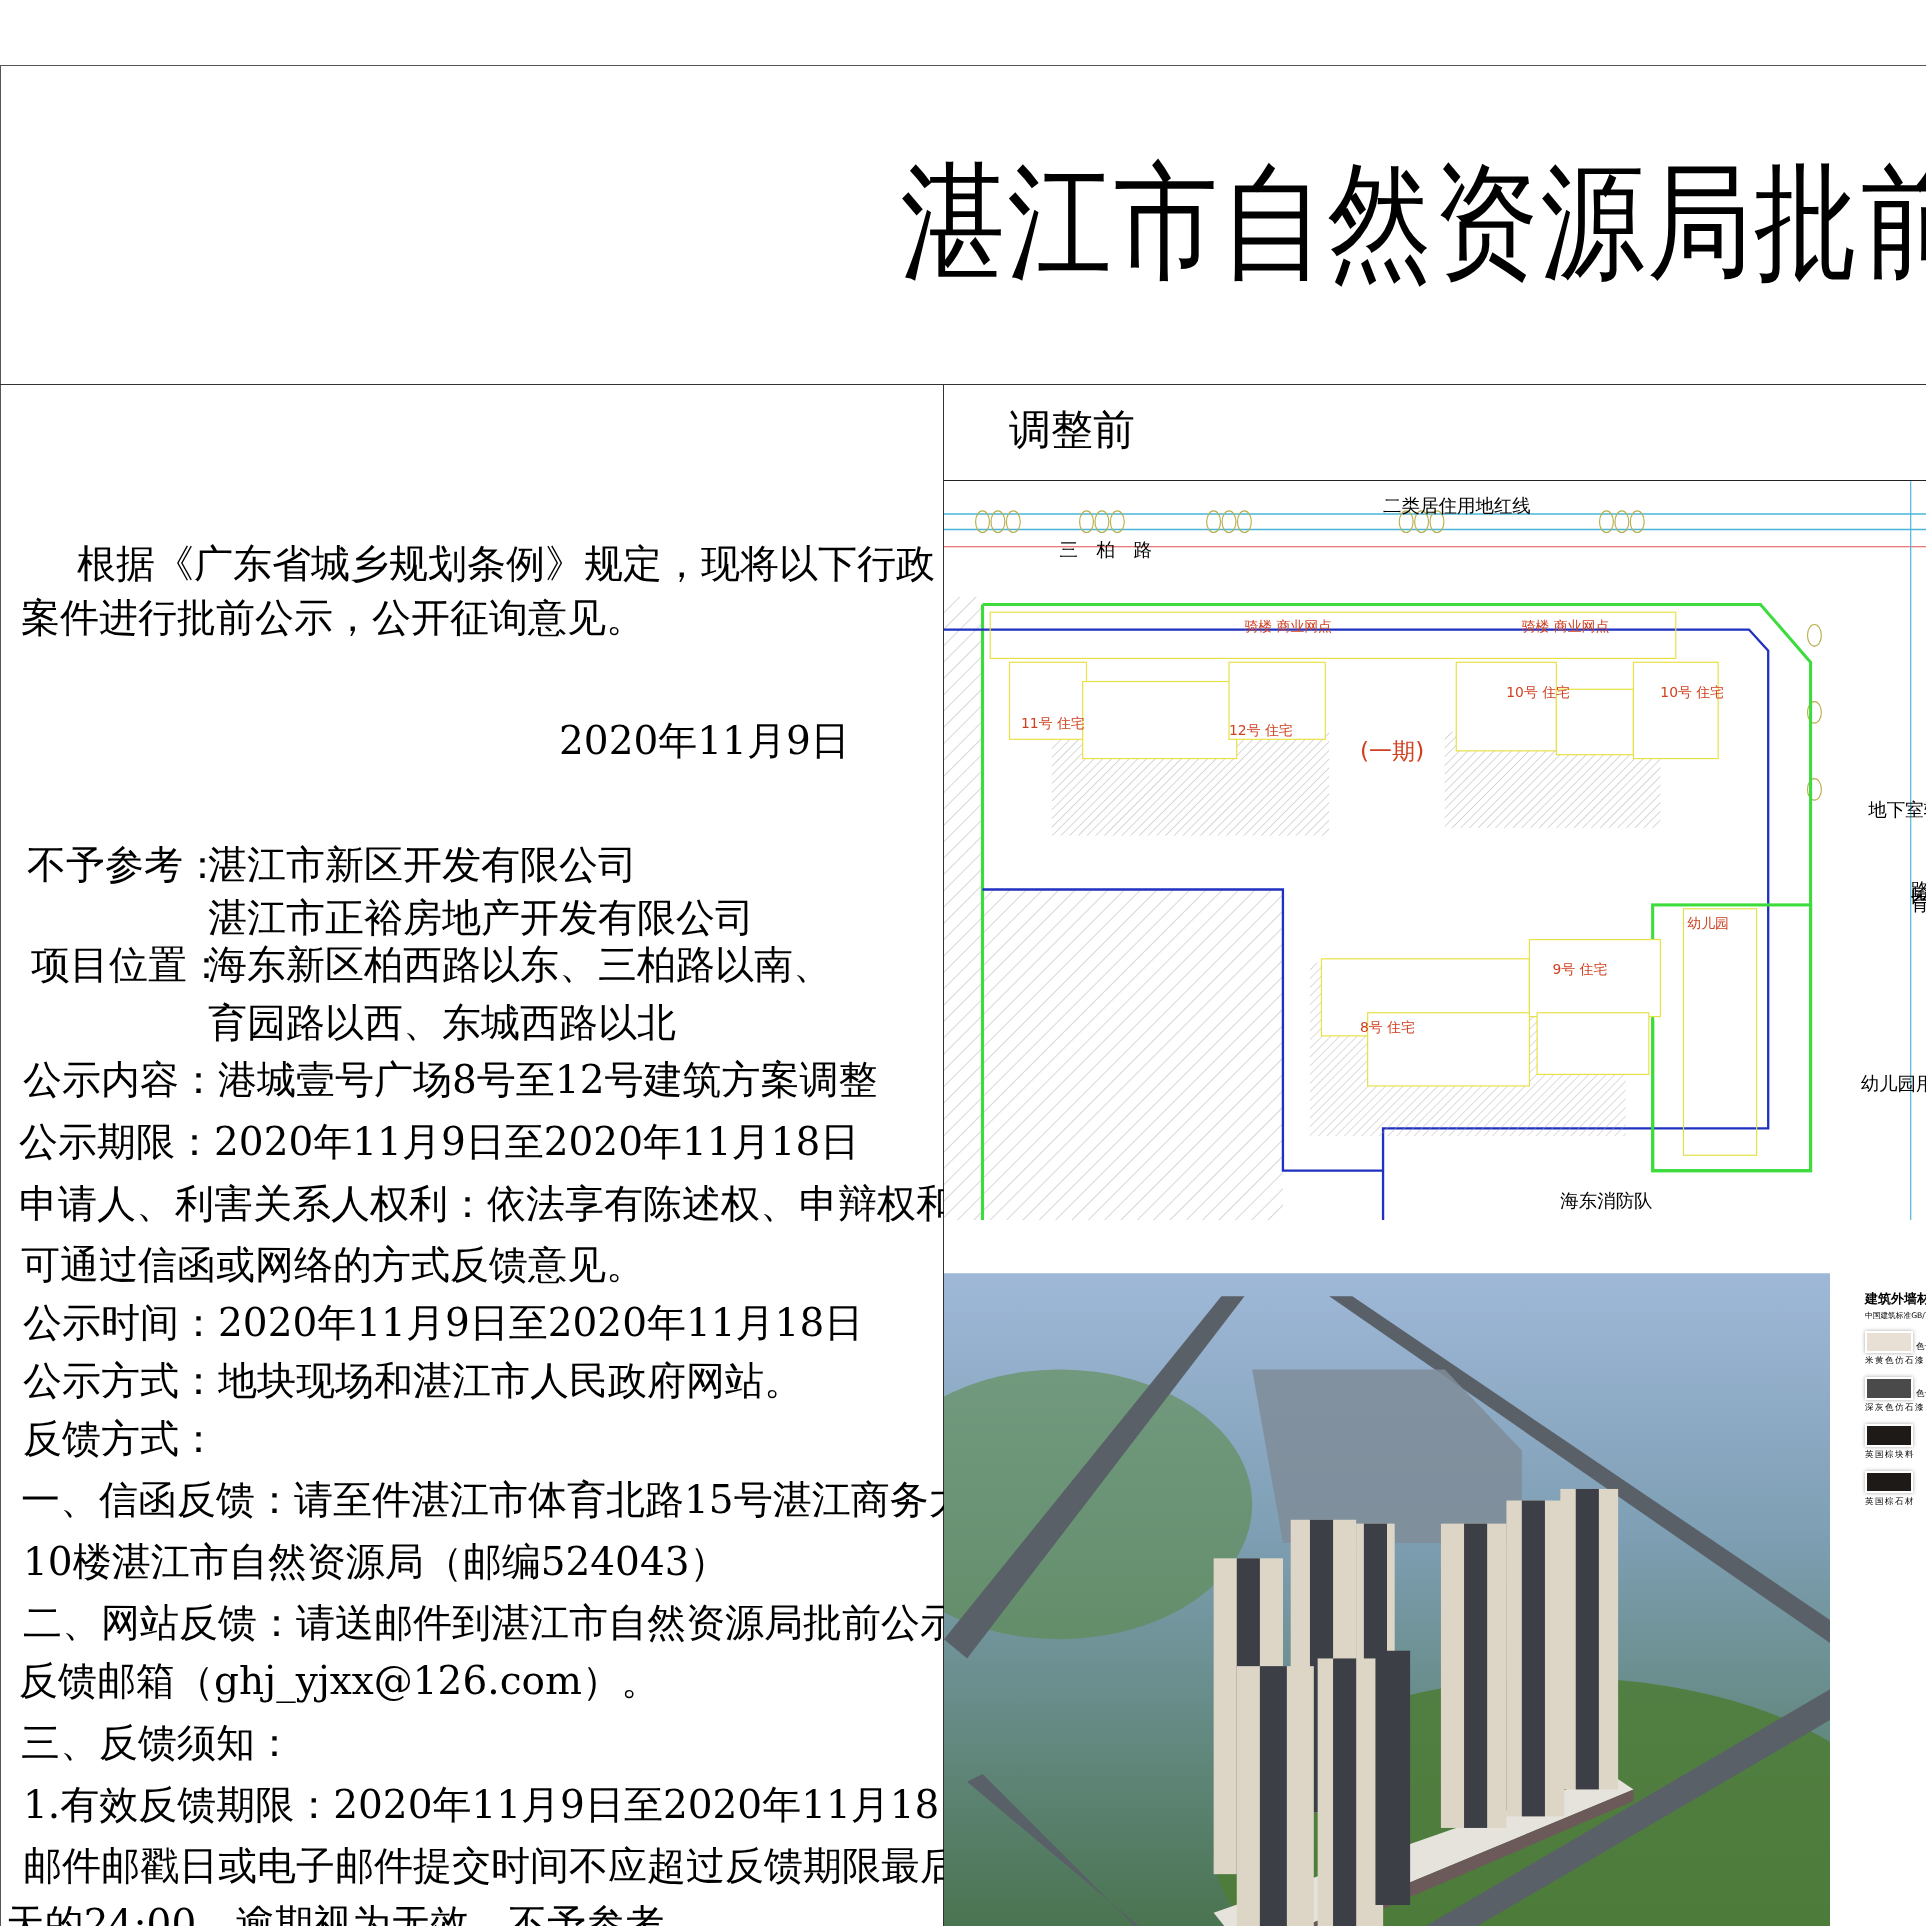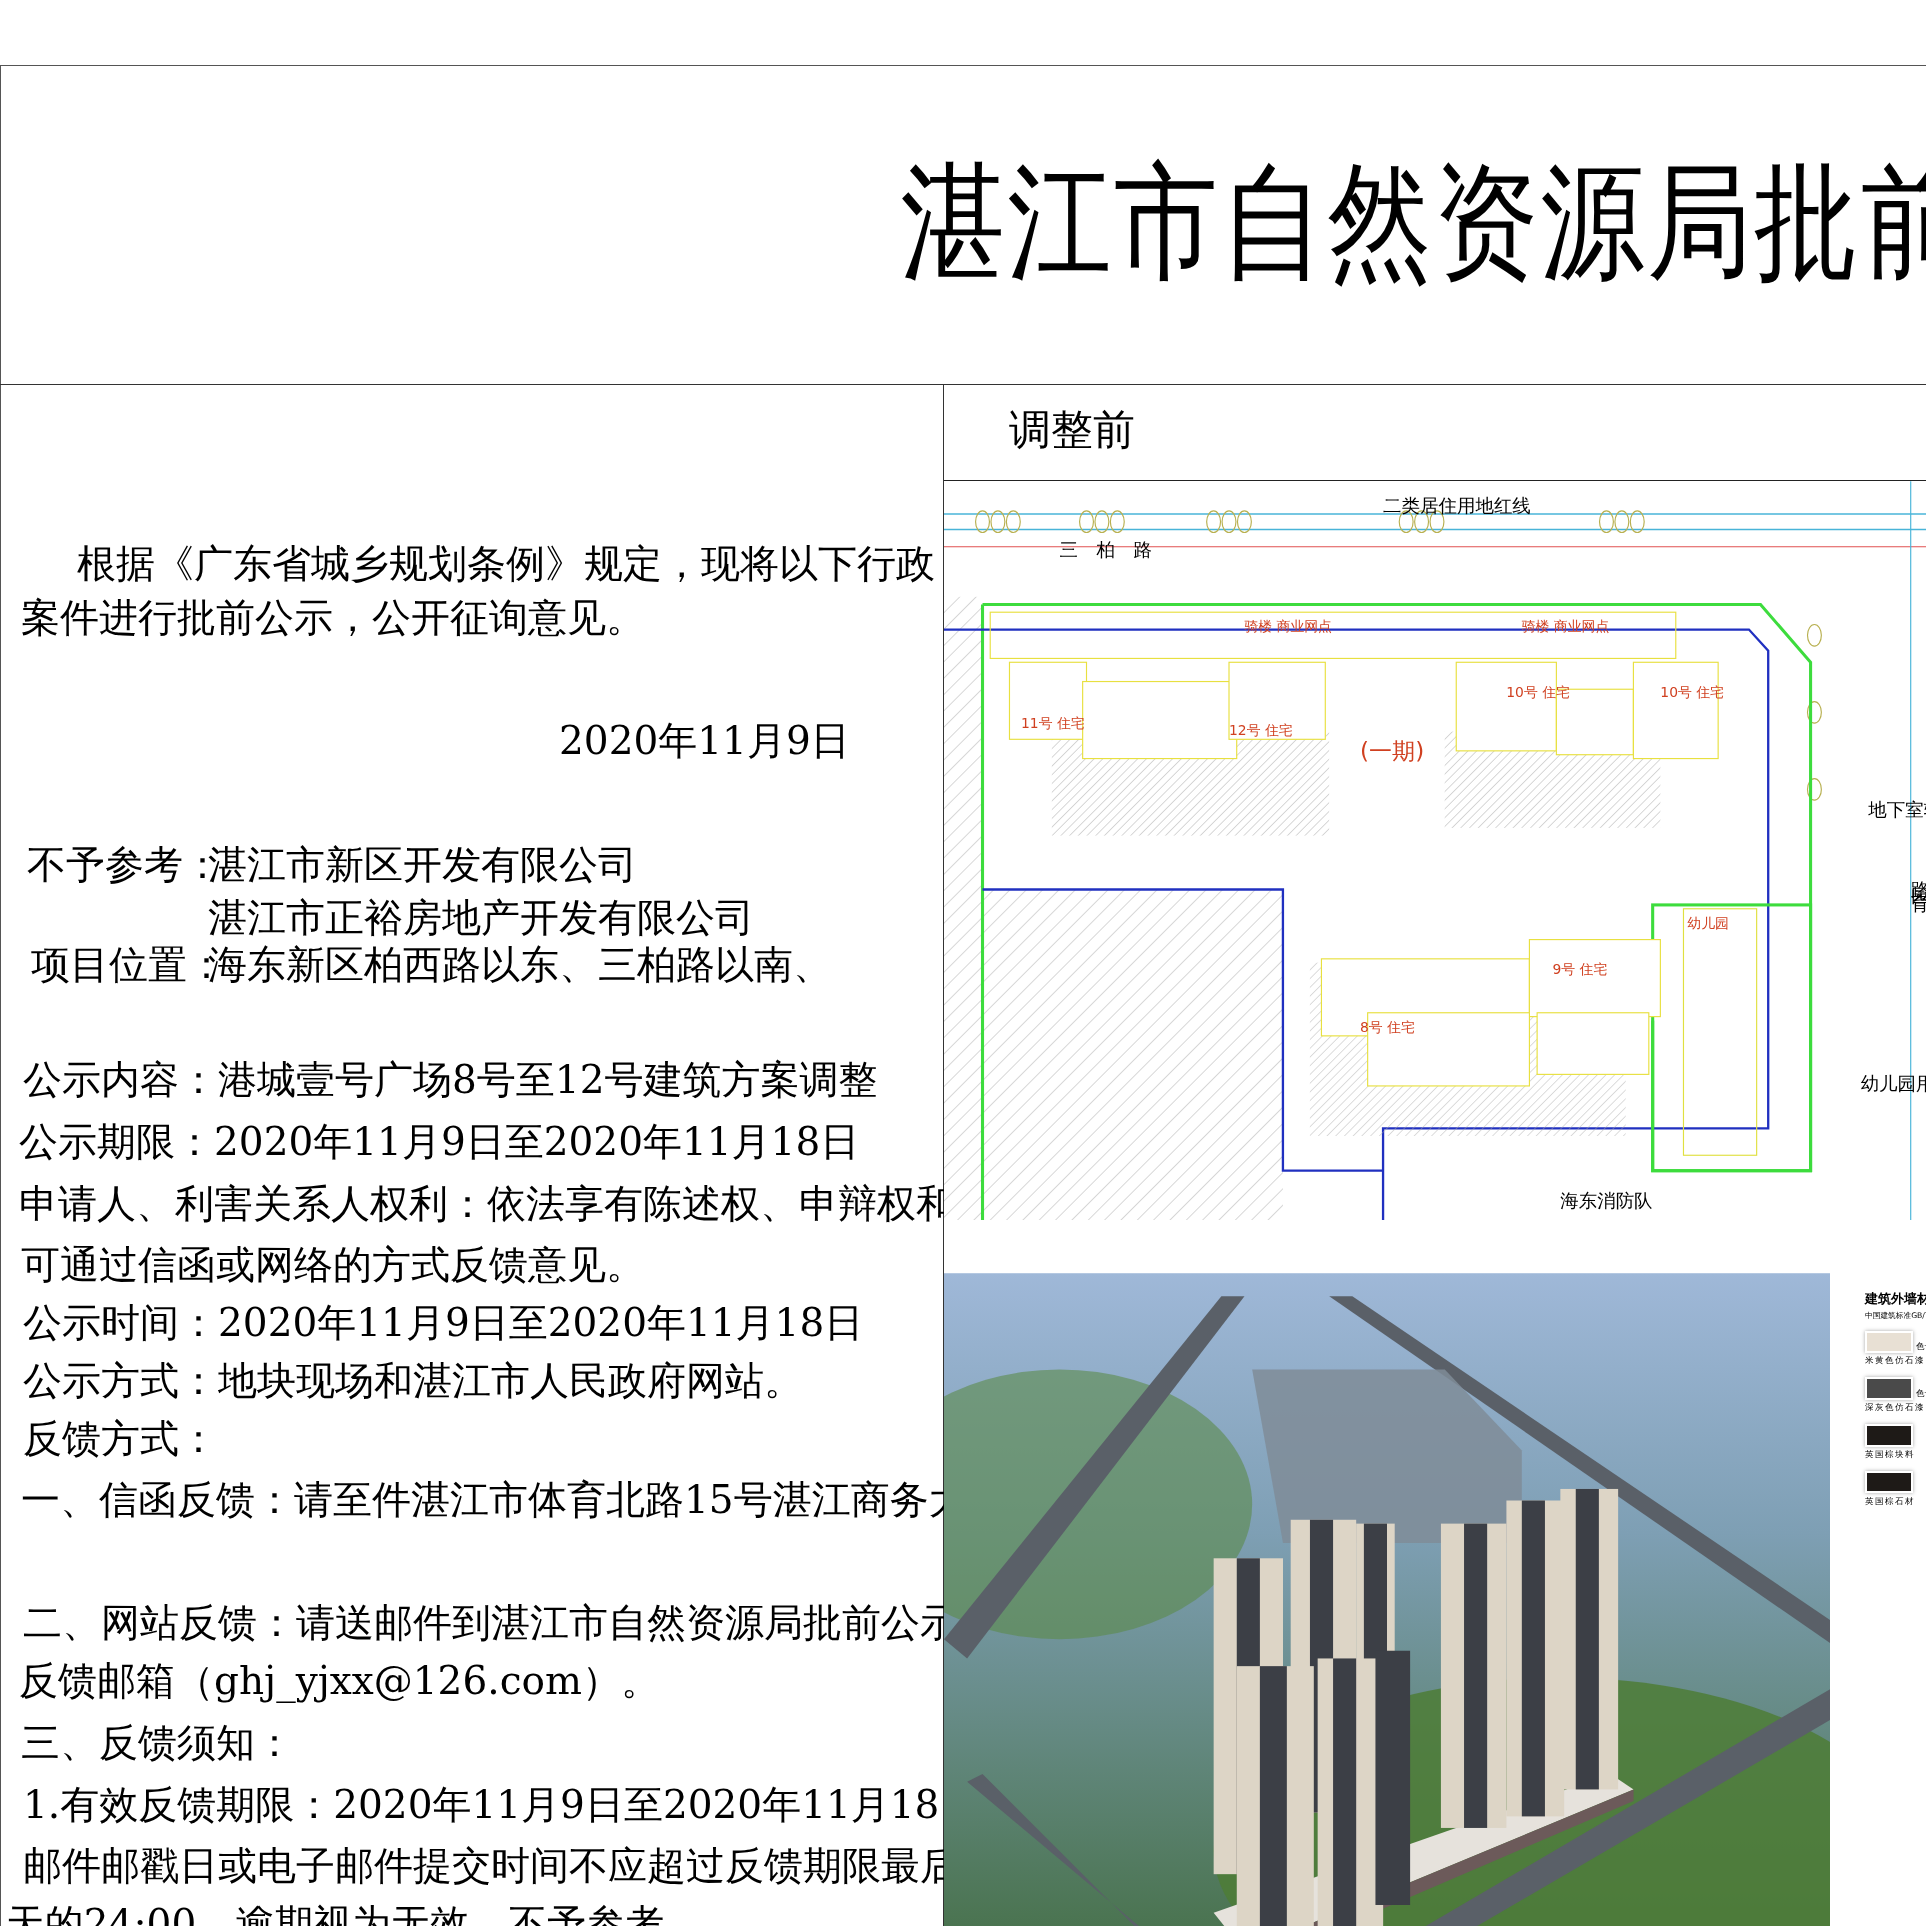--- a/index.html
+++ b/index.html
@@ -35,28 +35,30 @@
 <div class="abs left-panel">
   <div class="lp-text" style="left:77px;top:154px;">根据《广东省城乡规划条例》规定，现将以下行政</div>
   <div class="lp-text" style="left:21px;top:208px;">案件进行批前公示，公开征询意见。</div>
   <div class="lp-text" style="left:559px;top:331px;">2020年11月9日</div>
 
   <div class="lp-text" style="left:27px;top:455px;">不予参考：</div>
   <div class="lp-text" style="left:208px;top:455px;">湛江市新区开发有限公司</div>
   <div class="lp-text" style="left:208px;top:508px;">湛江市正裕房地产开发有限公司</div>
   <div class="lp-text" style="left:31px;top:555px;">项目位置：</div>
   <div class="lp-text" style="left:208px;top:555px;">海东新区柏西路以东、三柏路以南、</div>
+  <div class="lp-text" style="left:208px;top:613px;">育园路以西、东城西路以北</div>
   <div class="lp-text" style="left:23px;top:670px;">公示内容：港城壹号广场8号至12号建筑方案调整</div>
   <div class="lp-text" style="left:19px;top:732px;">公示期限：2020年11月9日至2020年11月18日</div>
   <div class="lp-text" style="left:19px;top:794px;text-align:right;">申请人、利害关系人权利：依法享有陈述权、申辩权和</div>
   <div class="lp-text" style="left:21px;top:855px;">可通过信函或网络的方式反馈意见。</div>
   <div class="lp-text" style="left:23px;top:913px;">公示时间：2020年11月9日至2020年11月18日</div>
   <div class="lp-text" style="left:23px;top:971px;">公示方式：地块现场和湛江市人民政府网站。</div>
   <div class="lp-text" style="left:23px;top:1029px;">反馈方式：</div>
   <div class="lp-text" style="left:21px;top:1090px;">一、信函反馈：请至件湛江市体育北路15号湛江商务大厦</div>
+  <div class="lp-text" style="left:23px;top:1152px;">10楼湛江市自然资源局（邮编524043）</div>
   <div class="lp-text" style="left:23px;top:1213px;">二、网站反馈：请送邮件到湛江市自然资源局批前公示意见</div>
   <div class="lp-text" style="left:19px;top:1271px;">反馈邮箱（ghj_yjxx@126.com）。</div>
   <div class="lp-text" style="left:21px;top:1333px;">三、反馈须知：</div>
   <div class="lp-text" style="left:23px;top:1395px;">1.有效反馈期限：2020年11月9日至2020年11月18日。</div>
   <div class="lp-text" style="left:23px;top:1456px;">邮件邮戳日或电子邮件提交时间不应超过反馈期限最后一</div>
   <div class="lp-text" style="left:5.8px;top:1514px;">天的24:00，逾期视为无效，不予参考。</div>
 
 </div>
 
 <div class="abs label-row" style="left:1009px;text-align:center;">

